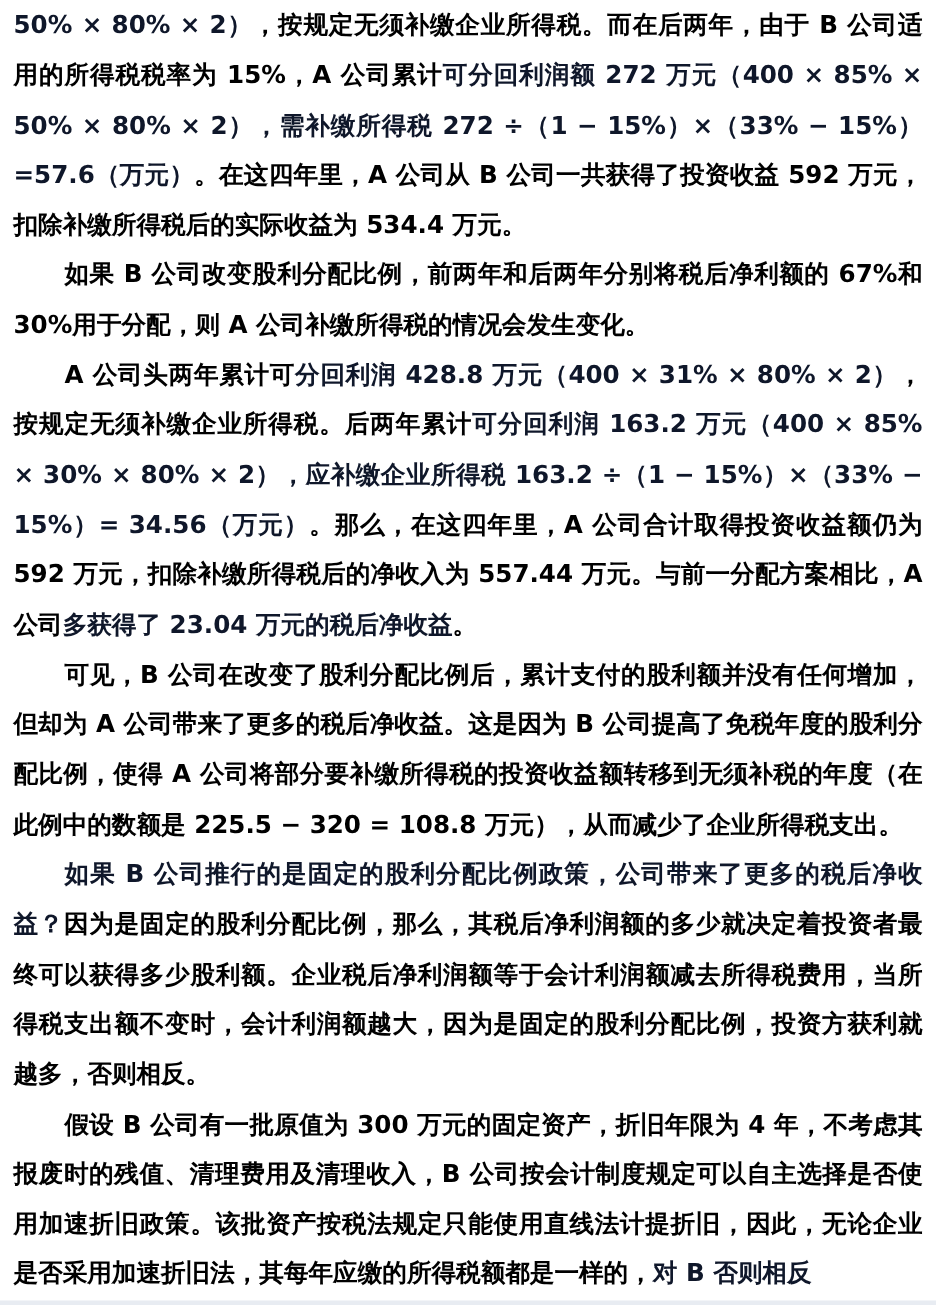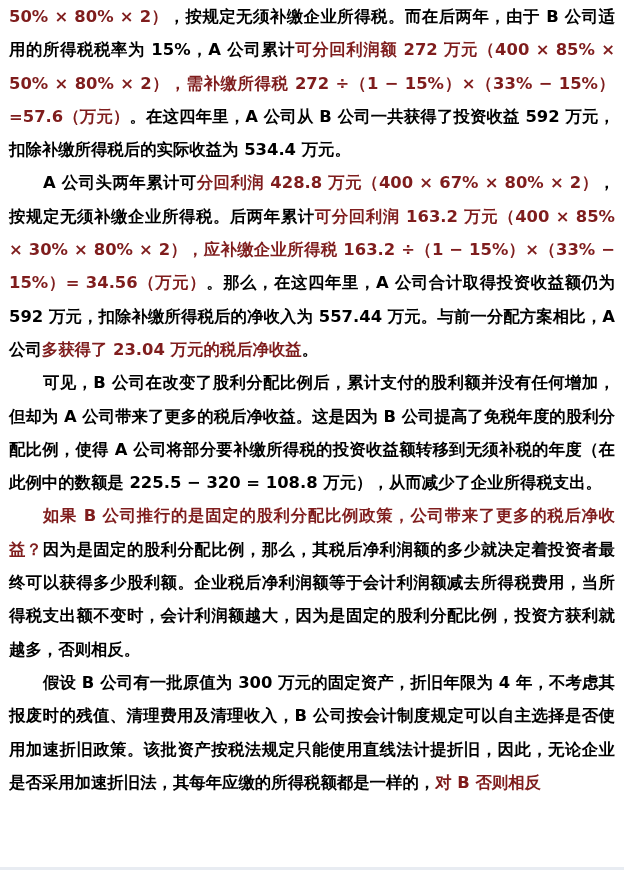--- a/index.html
+++ b/index.html
@@ -6,32 +6,35 @@
   body { width: 624px; height: 870px; overflow: hidden; position: relative; }
   .page {
     position: absolute; left: 9px; top: 0; width: 606px;
     font-family: "DejaVu Sans", "Liberation Sans", sans-serif;
     font-weight: bold; font-size: 16.4px; color: #000000;
     line-height: 33.3px;
     text-align: justify;
   }
   .para { margin: 0; }
   .indent { text-indent: 34px; }
-  .red { color: #7f1d1d; margin-top: 11px; }
+  .red { color: #0f172a; margin-top: 11px; }
   .bottom-strip { position: absolute; left: 0; bottom: 0; width: 624px; height: 3px; background: #e8ecf2; }
 </style>
 </head>
 <body>
 
 <div class="page">
   <p class="para">
     <span class="red">50% × 80% × 2）</span><span>，按规定无须补缴企业所得税。而在后两年，由于 B 公司适用的所得税税率为 15%，A 公司累计</span><span class="red">可分回利润额 272 万元（400 × 85% × 50% × 80% × 2），需补缴所得税 272 ÷（1 − 15%）×（33% − 15%）=57.6（万元）</span><span>。在这四年里，A 公司从 B 公司一共获得了投资收益 592 万元，扣除补缴所得税后的实际收益为 534.4 万元。</span>
   </p>
   <p class="para indent">
-    <span>A 公司头两年累计可</span><span class="red">分回利润 428.8 万元（400 × 67% × 80% × 2）</span><span>，按规定无须补缴企业所得税。后两年累计</span><span class="red">可分回利润 163.2 万元（400 × 85% × 30% × 80% × 2），应补缴企业所得税 163.2 ÷（1 − 15%）×（33% − 15%）= 34.56（万元）</span><span>。那么，在这四年里，A 公司合计取得投资收益额仍为 592 万元，扣除补缴所得税后的净收入为 557.44 万元。与前一分配方案相比，A 公司</span><span class="red">多获得了 23.04 万元的税后净收益</span><span>。</span>
+    <span>如果 B 公司改变股利分配比例，前两年和后两年分别将税后净利额的 67%和 30%用于分配，则 A 公司补缴所得税的情况会发生变化。</span>
+  </p>
+  <p class="para indent">
+    <span>A 公司头两年累计可</span><span class="red">分回利润 428.8 万元（400 × 31% × 80% × 2）</span><span>，按规定无须补缴企业所得税。后两年累计</span><span class="red">可分回利润 163.2 万元（400 × 85% × 30% × 80% × 2），应补缴企业所得税 163.2 ÷（1 − 15%）×（33% − 15%）= 34.56（万元）</span><span>。那么，在这四年里，A 公司合计取得投资收益额仍为 592 万元，扣除补缴所得税后的净收入为 557.44 万元。与前一分配方案相比，A 公司</span><span class="red">多获得了 23.04 万元的税后净收益</span><span>。</span>
   </p>
   <p class="para indent">
     <span>可见，B 公司在改变了股利分配比例后，累计支付的股利额并没有任何增加，但却为 A 公司带来了更多的税后净收益。这是因为 B 公司提高了免税年度的股利分配比例，使得 A 公司将部分要补缴所得税的投资收益额转移到无须补税的年度（在此例中的数额是 225.5 − 320 = 108.8 万元），从而减少了企业所得税支出。</span>
   </p>
   <p class="para indent">
     <span class="red">如果 B 公司推行的是固定的股利分配比例政策，公司带来了更多的税后净收益？</span><span>因为是固定的股利分配比例，那么，其税后净利润额的多少就决定着投资者最终可以获得多少股利额。企业税后净利润额等于会计利润额减去所得税费用，当所得税支出额不变时，会计利润额越大，因为是固定的股利分配比例，投资方获利就越多，否则相反。</span>
   </p>
   <p class="para indent">
     <span>假设 B 公司有一批原值为 300 万元的固定资产，折旧年限为 4 年，不考虑其报废时的残值、清理费用及清理收入，B 公司按会计制度规定可以自主选择是否使用加速折旧政策。该批资产按税法规定只能使用直线法计提折旧，因此，无论企业是否采用加速折旧法，其每年应缴的所得税额都是一样的，</span><span class="red">对 B 否则相反</span>
   </p>

